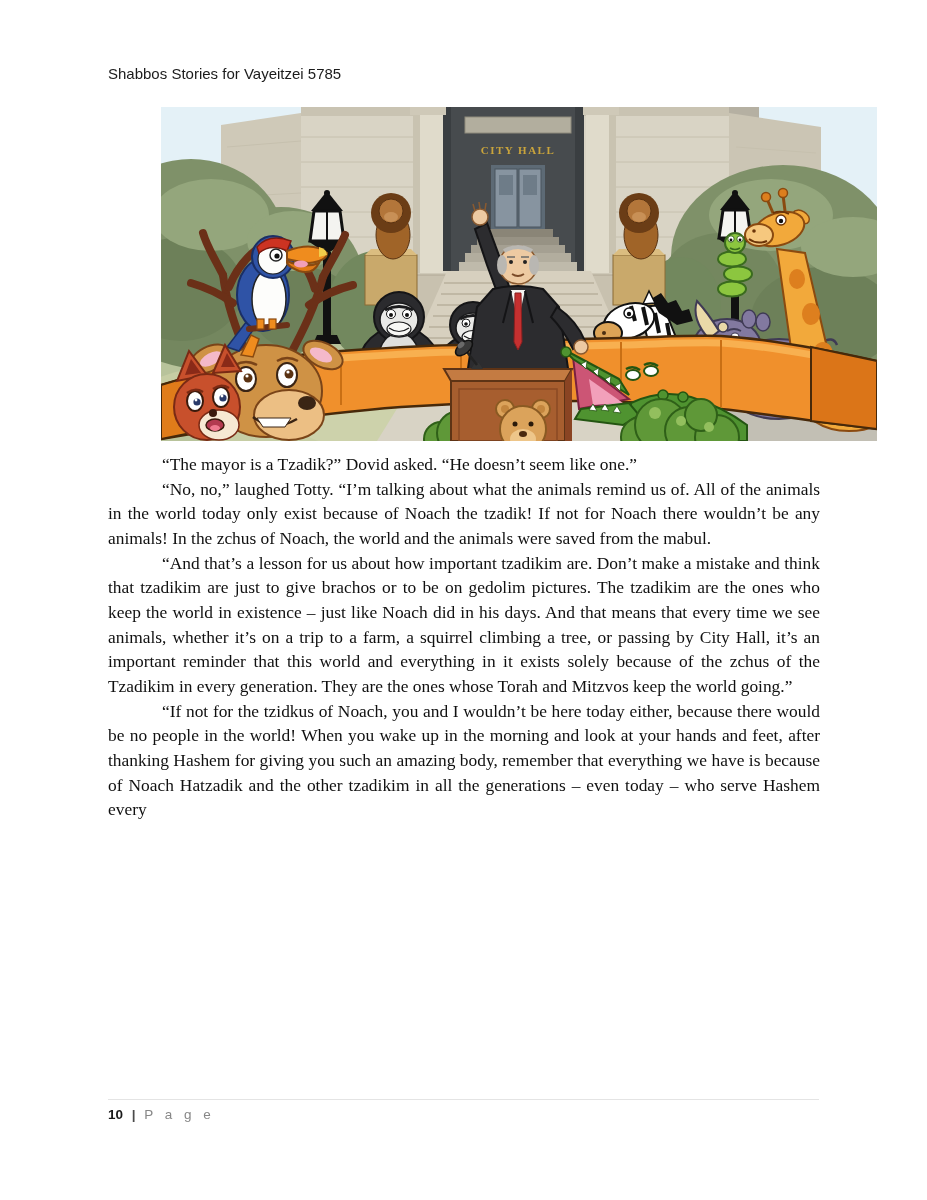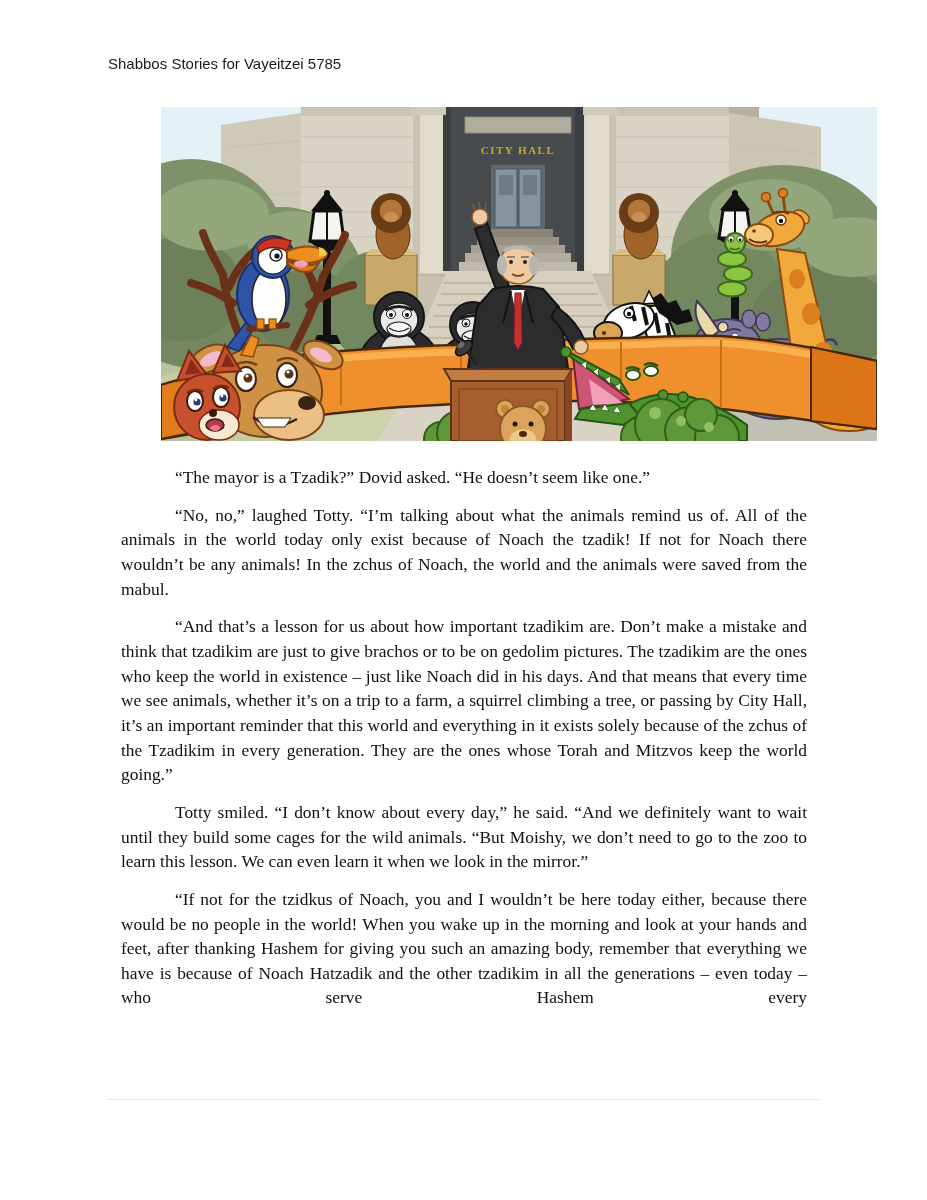--- a/index.html
+++ b/index.html
@@ -2,33 +2,33 @@
 <html><head>
 <meta charset="utf-8">
 <style>
   html,body { margin:0; padding:0; }
   body {
     width:927px; height:1200px; position:relative; overflow:hidden;
     background:#ffffff;
     font-family:"Liberation Serif","DejaVu Serif",serif;
   }
   .doc-header {
-    position:absolute; left:108px; top:55px;
+    position:absolute; left:108px; top:65px;
     font-family:"Liberation Sans","DejaVu Sans",sans-serif;
     font-size:15px; color:#1b1b1b; white-space:nowrap;
   }
   .illustration {
     position:absolute; left:161px; top:107px; width:716px; height:334px;
   }
   .story {
     position:absolute; left:108px; top:452px; width:712px;
     font-size:17.4px; line-height:24.65px; color:#101010;
     text-align:justify;
   }
-  .story p { margin:13px; text-indent:54px; }
+  .story p { margin:0; text-indent:54px; }
   .story p.continued { text-align-last: justify; }
   .doc-footer { position:absolute; left:108px; top:1099px; width:711px;
     font-family:"Liberation Sans","DejaVu Sans",sans-serif; }
   .footer-rule { border-top:1px solid #e4e4e4; height:0; margin-bottom:7px; }
   .footer-text { font-size:13.5px; }
   .pagenum { font-weight:bold; color:#1a1a1a; }
   .sep { color:#4a4a4a; font-weight:bold; margin:0 5px; }
   .pagelabel { color:#878787; letter-spacing:4px; }
 </style>
 </head>
@@ -458,19 +458,23 @@
     <circle cx="52" cy="306" r="4" fill="#3a1a0c"></circle>
     <ellipse cx="54" cy="318" rx="9" ry="6" fill="#b33a50" stroke="#3a1a0c" stroke-width="1.5"></ellipse>
     <ellipse cx="54" cy="321" rx="5" ry="3" fill="#ef7a90"></ellipse>
   </g>
 </svg>
 
 <main class="story">
   <p>“The mayor is a Tzadik?” Dovid asked. “He doesn’t seem like one.”</p>
   <p>“No, no,” laughed Totty. “I’m talking about what the animals remind us of. All of the animals in the world today only exist because of Noach the tzadik! If not for Noach there wouldn’t be any animals! In the zchus of Noach, the world and the animals were saved from the mabul.</p>
   <p>“And that’s a lesson for us about how important tzadikim are. Don’t make a mistake and think that tzadikim are just to give brachos or to be on gedolim pictures. The tzadikim are the ones who keep the world in existence – just like Noach did in his days. And that means that every time we see animals, whether it’s on a trip to a farm, a squirrel climbing a tree, or passing by City Hall, it’s an important reminder that this world and everything in it exists solely because of the zchus of the Tzadikim in every generation. They are the ones whose Torah and Mitzvos keep the world going.”</p>
-  <p>Totty smiled. “I don’t know about every day,” he said. “And we definitely want to wait until they build some cages for the wild animals. “But Moishy, we don’t need to go to the zoo to learn this lesson. We can even learn it when we look in the mirror.”</p>
   <p class="continued">“If not for the tzidkus of Noach, you and I wouldn’t be here today either, because there would be no people in the world! When you wake up in the morning and look at your hands and feet, after thanking Hashem for giving you such an amazing body, remember that everything we have is because of Noach Hatzadik and the other tzadikim in all the generations – even today – who serve Hashem every</p>
 </main>
 
 <div class="doc-footer">
   <div class="footer-rule"></div>
+  <div class="footer-text">
+    <span class="pagenum">10</span>
+    <span class="sep">|</span>
+    <span class="pagelabel">P a g e</span>
+  </div>
 </div>
 
 </body></html>

